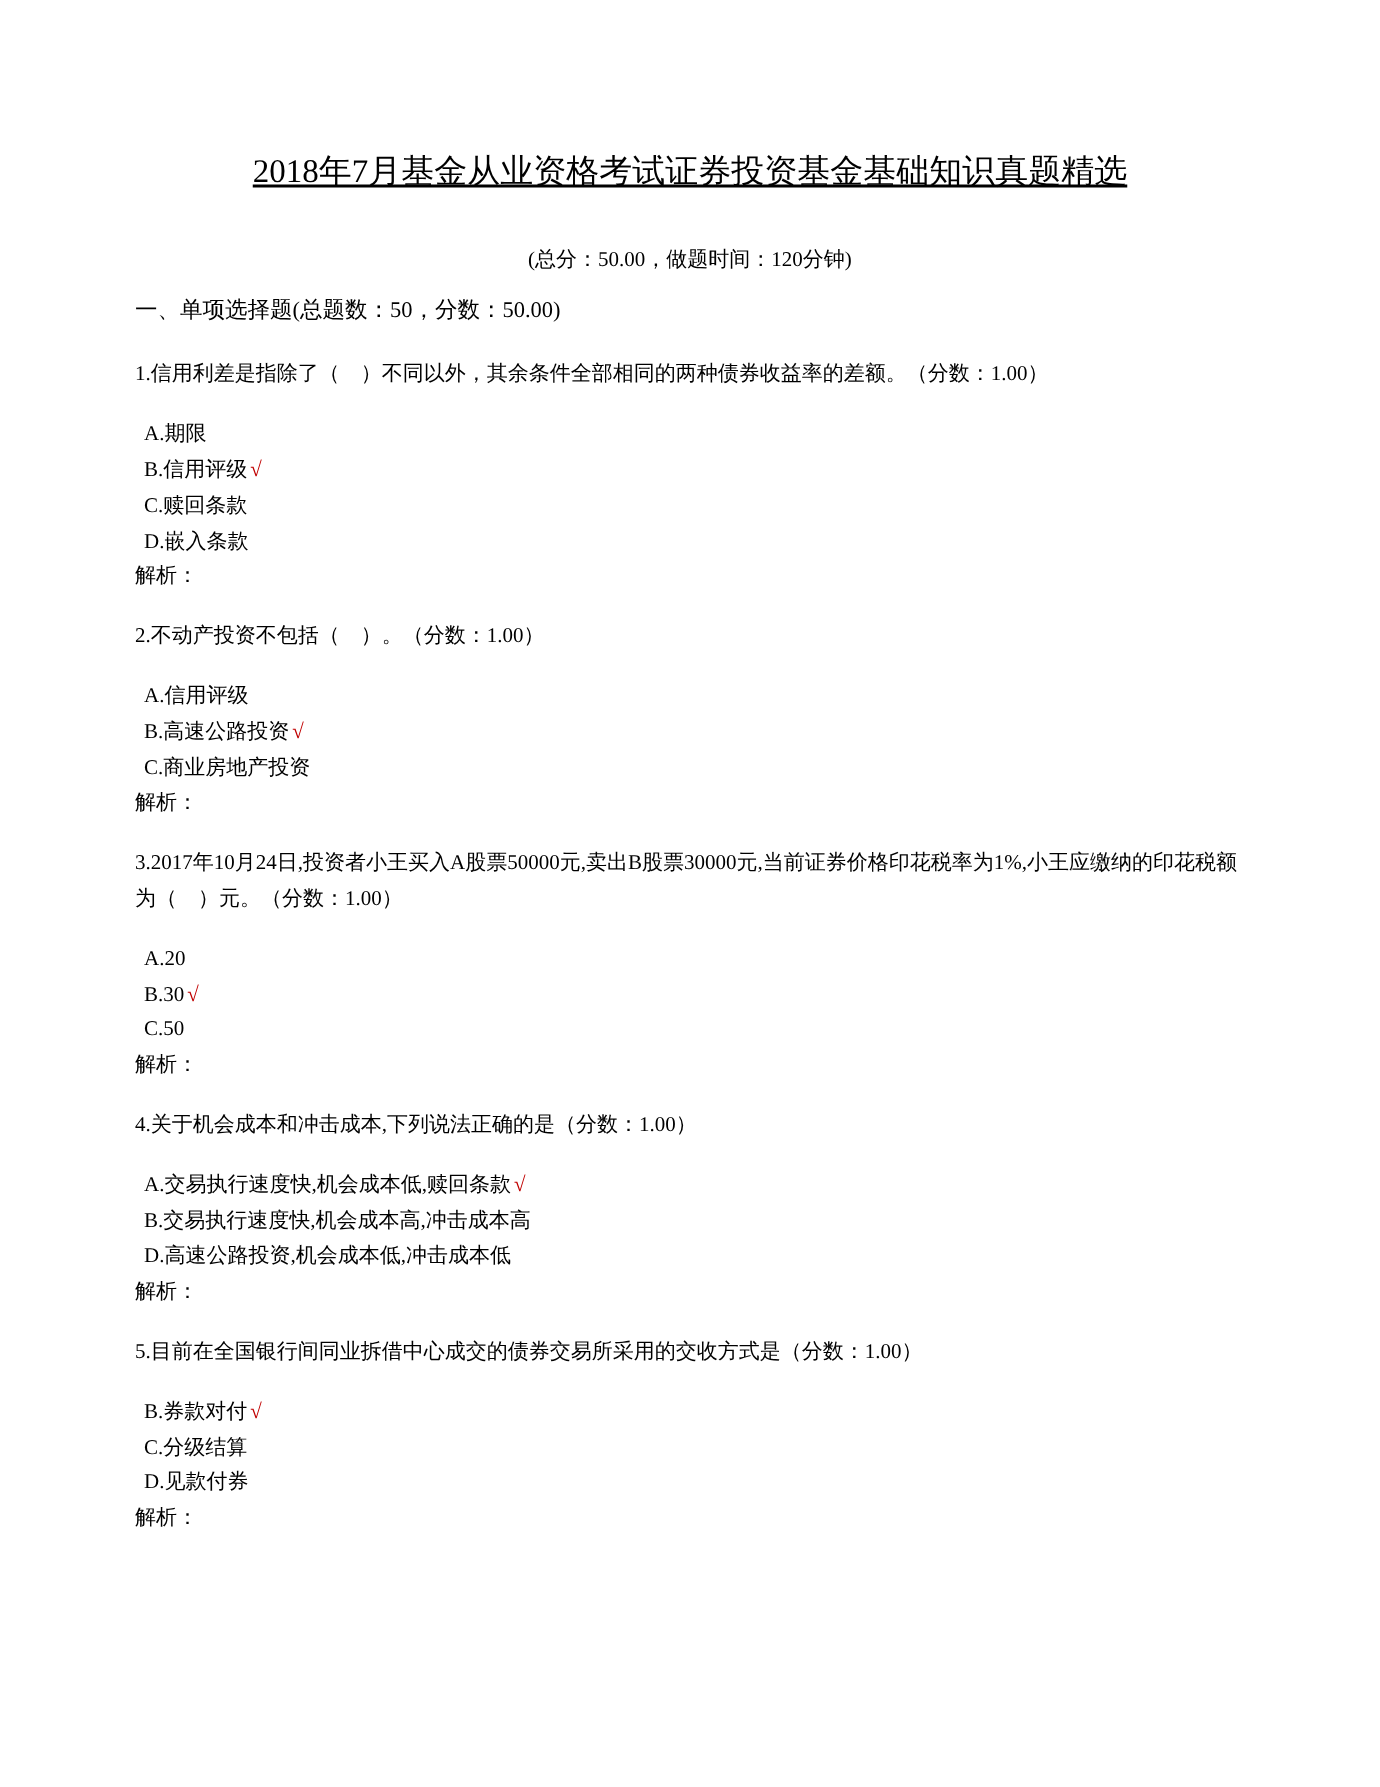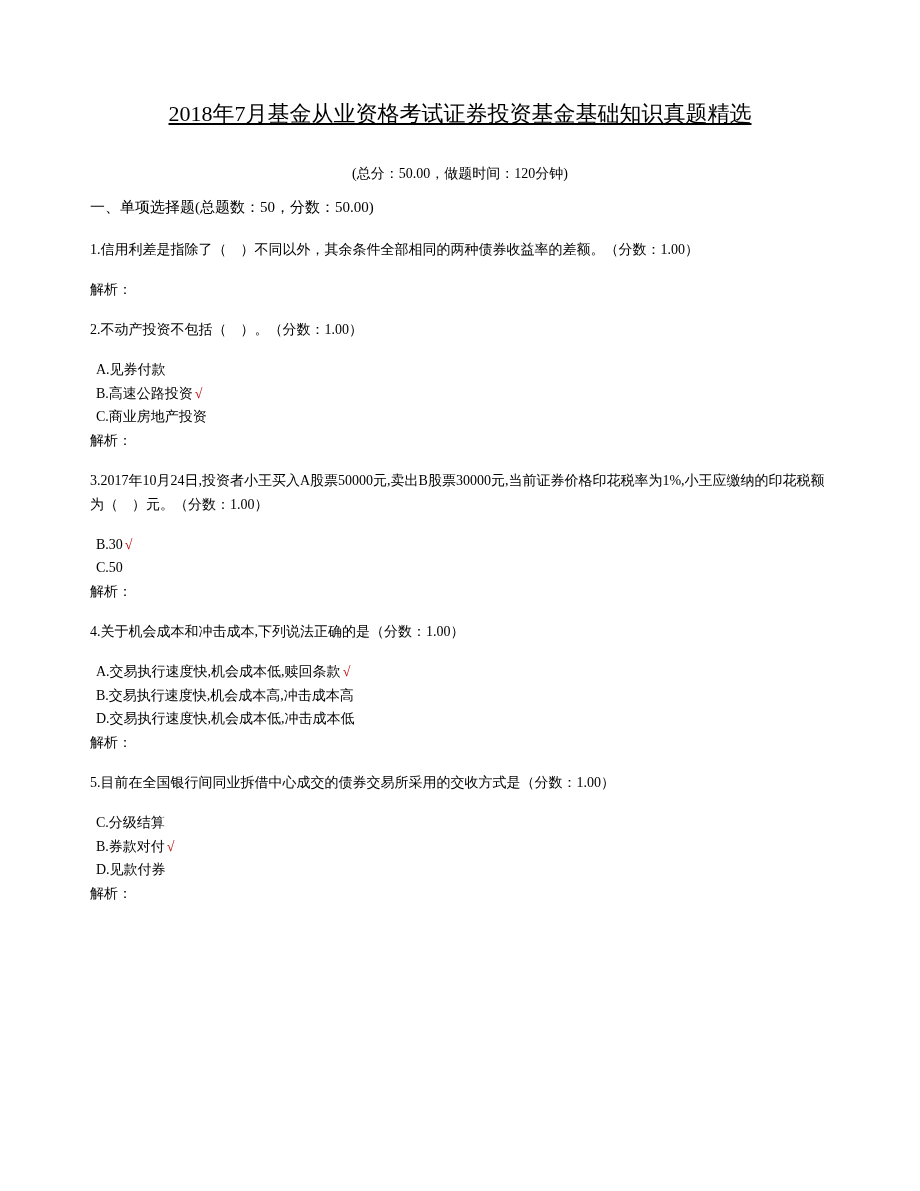--- a/index.html
+++ b/index.html
@@ -53,50 +53,57 @@
 </head>
 <body>
 
 <h1 class="title">2018年7月基金从业资格考试证券投资基金基础知识真题精选</h1>
 <div class="subtitle">(总分：50.00，做题时间：120分钟)</div>
 <div class="section-header">一、单项选择题(总题数：50，分数：50.00)</div>
 
 <div id="questions-container">
     <div class="question">
       <div class="question-text">1.信用利差是指除了（　）不同以外，其余条件全部相同的两种债券收益率的差额。（分数：1.00）</div>
+      <div class="options">
+        <div class="option"><span>A.期限</span></div>
+        <div class="option"><span>B.信用评级</span><span class="check">√</span></div>
+        <div class="option"><span>C.赎回条款</span></div>
+        <div class="option"><span>D.嵌入条款</span></div>
+      </div>
       <div class="analysis">解析：</div>
     </div>
     <div class="question">
       <div class="question-text">2.不动产投资不包括（　）。（分数：1.00）</div>
       <div class="options">
-        <div class="option"><span>A.见券付款</span></div>
+        <div class="option"><span>A.信用评级</span></div>
         <div class="option"><span>B.高速公路投资</span><span class="check">√</span></div>
         <div class="option"><span>C.商业房地产投资</span></div>
       </div>
       <div class="analysis">解析：</div>
     </div>
     <div class="question">
       <div class="question-text">3.2017年10月24日,投资者小王买入A股票50000元,卖出B股票30000元,当前证券价格印花税率为1%,小王应缴纳的印花税额为（　）元。（分数：1.00）</div>
       <div class="options">
+        <div class="option"><span>A.20</span></div>
         <div class="option"><span>B.30</span><span class="check">√</span></div>
         <div class="option"><span>C.50</span></div>
       </div>
       <div class="analysis">解析：</div>
     </div>
     <div class="question">
       <div class="question-text">4.关于机会成本和冲击成本,下列说法正确的是（分数：1.00）</div>
       <div class="options">
         <div class="option"><span>A.交易执行速度快,机会成本低,赎回条款</span><span class="check">√</span></div>
         <div class="option"><span>B.交易执行速度快,机会成本高,冲击成本高</span></div>
-        <div class="option"><span>D.交易执行速度快,机会成本低,冲击成本低</span></div>
+        <div class="option"><span>D.高速公路投资,机会成本低,冲击成本低</span></div>
       </div>
       <div class="analysis">解析：</div>
     </div>
     <div class="question">
       <div class="question-text">5.目前在全国银行间同业拆借中心成交的债券交易所采用的交收方式是（分数：1.00）</div>
       <div class="options">
+        <div class="option"><span>B.券款对付</span><span class="check">√</span></div>
         <div class="option"><span>C.分级结算</span></div>
-        <div class="option"><span>B.券款对付</span><span class="check">√</span></div>
         <div class="option"><span>D.见款付券</span></div>
       </div>
       <div class="analysis">解析：</div>
     </div>
   </div>
 
 </body></html>

